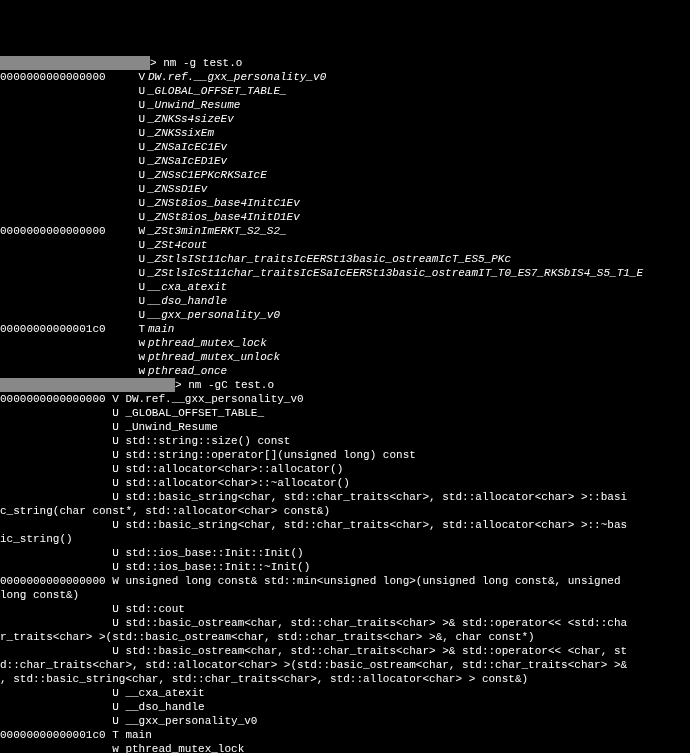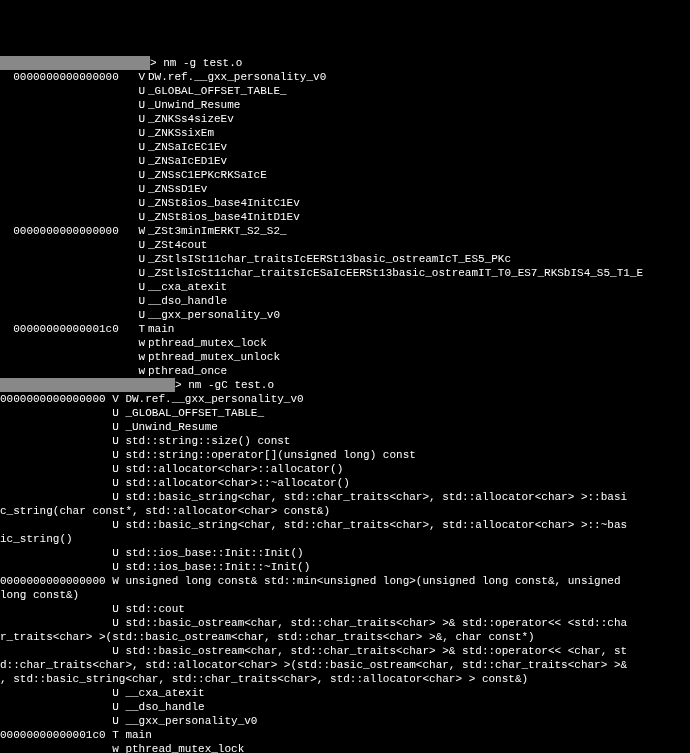--- a/index.html
+++ b/index.html
@@ -16,23 +16,23 @@
     }
     .line { display: flex; }
     .prompt-redacted {
       background: #888;
       color: #888;
       display: inline-block;
     }
     .p1 { width: 150px; }
     .p2 { width: 175px; }
     .prompt-gt { color: #fff; }
-    .addr { display: inline-block; width: 132px; text-align: center; }
+    .addr { display: inline-block; width: 132px; }
     .type { display: inline-block; width: 16px; }
-    .sym { display: inline; }
+    .sym { display: inline; font-style: italic; }
   </style>
 </head>
 <body>
 
 
 
 <div id="root"><div class="line"><span class="prompt-redacted p1"> </span><span class="prompt-gt">&gt; </span><span>nm -g test.o</span></div><div class="line"><span class="addr">0000000000000000</span><span class="type"> V </span><span class="sym">DW.ref.__gxx_personality_v0</span></div><div class="line"><span class="addr">                </span><span class="type"> U </span><span class="sym">_GLOBAL_OFFSET_TABLE_</span></div><div class="line"><span class="addr">                </span><span class="type"> U </span><span class="sym">_Unwind_Resume</span></div><div class="line"><span class="addr">                </span><span class="type"> U </span><span class="sym">_ZNKSs4sizeEv</span></div><div class="line"><span class="addr">                </span><span class="type"> U </span><span class="sym">_ZNKSsixEm</span></div><div class="line"><span class="addr">                </span><span class="type"> U </span><span class="sym">_ZNSaIcEC1Ev</span></div><div class="line"><span class="addr">                </span><span class="type"> U </span><span class="sym">_ZNSaIcED1Ev</span></div><div class="line"><span class="addr">                </span><span class="type"> U </span><span class="sym">_ZNSsC1EPKcRKSaIcE</span></div><div class="line"><span class="addr">                </span><span class="type"> U </span><span class="sym">_ZNSsD1Ev</span></div><div class="line"><span class="addr">                </span><span class="type"> U </span><span class="sym">_ZNSt8ios_base4InitC1Ev</span></div><div class="line"><span class="addr">                </span><span class="type"> U </span><span class="sym">_ZNSt8ios_base4InitD1Ev</span></div><div class="line"><span class="addr">0000000000000000</span><span class="type"> W </span><span class="sym">_ZSt3minImERKT_S2_S2_</span></div><div class="line"><span class="addr">                </span><span class="type"> U </span><span class="sym">_ZSt4cout</span></div><div class="line"><span class="addr">                </span><span class="type"> U </span><span class="sym">_ZStlsISt11char_traitsIcEERSt13basic_ostreamIcT_ES5_PKc</span></div><div class="line"><span class="addr">                </span><span class="type"> U </span><span class="sym">_ZStlsIcSt11char_traitsIcESaIcEERSt13basic_ostreamIT_T0_ES7_RKSbIS4_S5_T1_E</span></div><div class="line"><span class="addr">                </span><span class="type"> U </span><span class="sym">__cxa_atexit</span></div><div class="line"><span class="addr">                </span><span class="type"> U </span><span class="sym">__dso_handle</span></div><div class="line"><span class="addr">                </span><span class="type"> U </span><span class="sym">__gxx_personality_v0</span></div><div class="line"><span class="addr">00000000000001c0</span><span class="type"> T </span><span class="sym">main</span></div><div class="line"><span class="addr">                </span><span class="type"> w </span><span class="sym">pthread_mutex_lock</span></div><div class="line"><span class="addr">                </span><span class="type"> w </span><span class="sym">pthread_mutex_unlock</span></div><div class="line"><span class="addr">                </span><span class="type"> w </span><span class="sym">pthread_once</span></div><div class="line"><span class="prompt-redacted p2"> </span><span class="prompt-gt">&gt; </span><span>nm -gC test.o</span></div><div>0000000000000000 V DW.ref.__gxx_personality_v0</div><div>                 U _GLOBAL_OFFSET_TABLE_</div><div>                 U _Unwind_Resume</div><div>                 U std::string::size() const</div><div>                 U std::string::operator[](unsigned long) const</div><div>                 U std::allocator&lt;char&gt;::allocator()</div><div>                 U std::allocator&lt;char&gt;::~allocator()</div><div>                 U std::basic_string&lt;char, std::char_traits&lt;char&gt;, std::allocator&lt;char&gt; &gt;::basi</div><div>c_string(char const*, std::allocator&lt;char&gt; const&amp;)</div><div>                 U std::basic_string&lt;char, std::char_traits&lt;char&gt;, std::allocator&lt;char&gt; &gt;::~bas</div><div>ic_string()</div><div>                 U std::ios_base::Init::Init()</div><div>                 U std::ios_base::Init::~Init()</div><div>0000000000000000 W unsigned long const&amp; std::min&lt;unsigned long&gt;(unsigned long const&amp;, unsigned </div><div>long const&amp;)</div><div>                 U std::cout</div><div>                 U std::basic_ostream&lt;char, std::char_traits&lt;char&gt; &gt;&amp; std::operator&lt;&lt; &lt;std::cha</div><div>r_traits&lt;char&gt; &gt;(std::basic_ostream&lt;char, std::char_traits&lt;char&gt; &gt;&amp;, char const*)</div><div>                 U std::basic_ostream&lt;char, std::char_traits&lt;char&gt; &gt;&amp; std::operator&lt;&lt; &lt;char, st</div><div>d::char_traits&lt;char&gt;, std::allocator&lt;char&gt; &gt;(std::basic_ostream&lt;char, std::char_traits&lt;char&gt; &gt;&amp;</div><div>, std::basic_string&lt;char, std::char_traits&lt;char&gt;, std::allocator&lt;char&gt; &gt; const&amp;)</div><div>                 U __cxa_atexit</div><div>                 U __dso_handle</div><div>                 U __gxx_personality_v0</div><div>00000000000001c0 T main</div><div>                 w pthread_mutex_lock</div></div>
 
 
 

